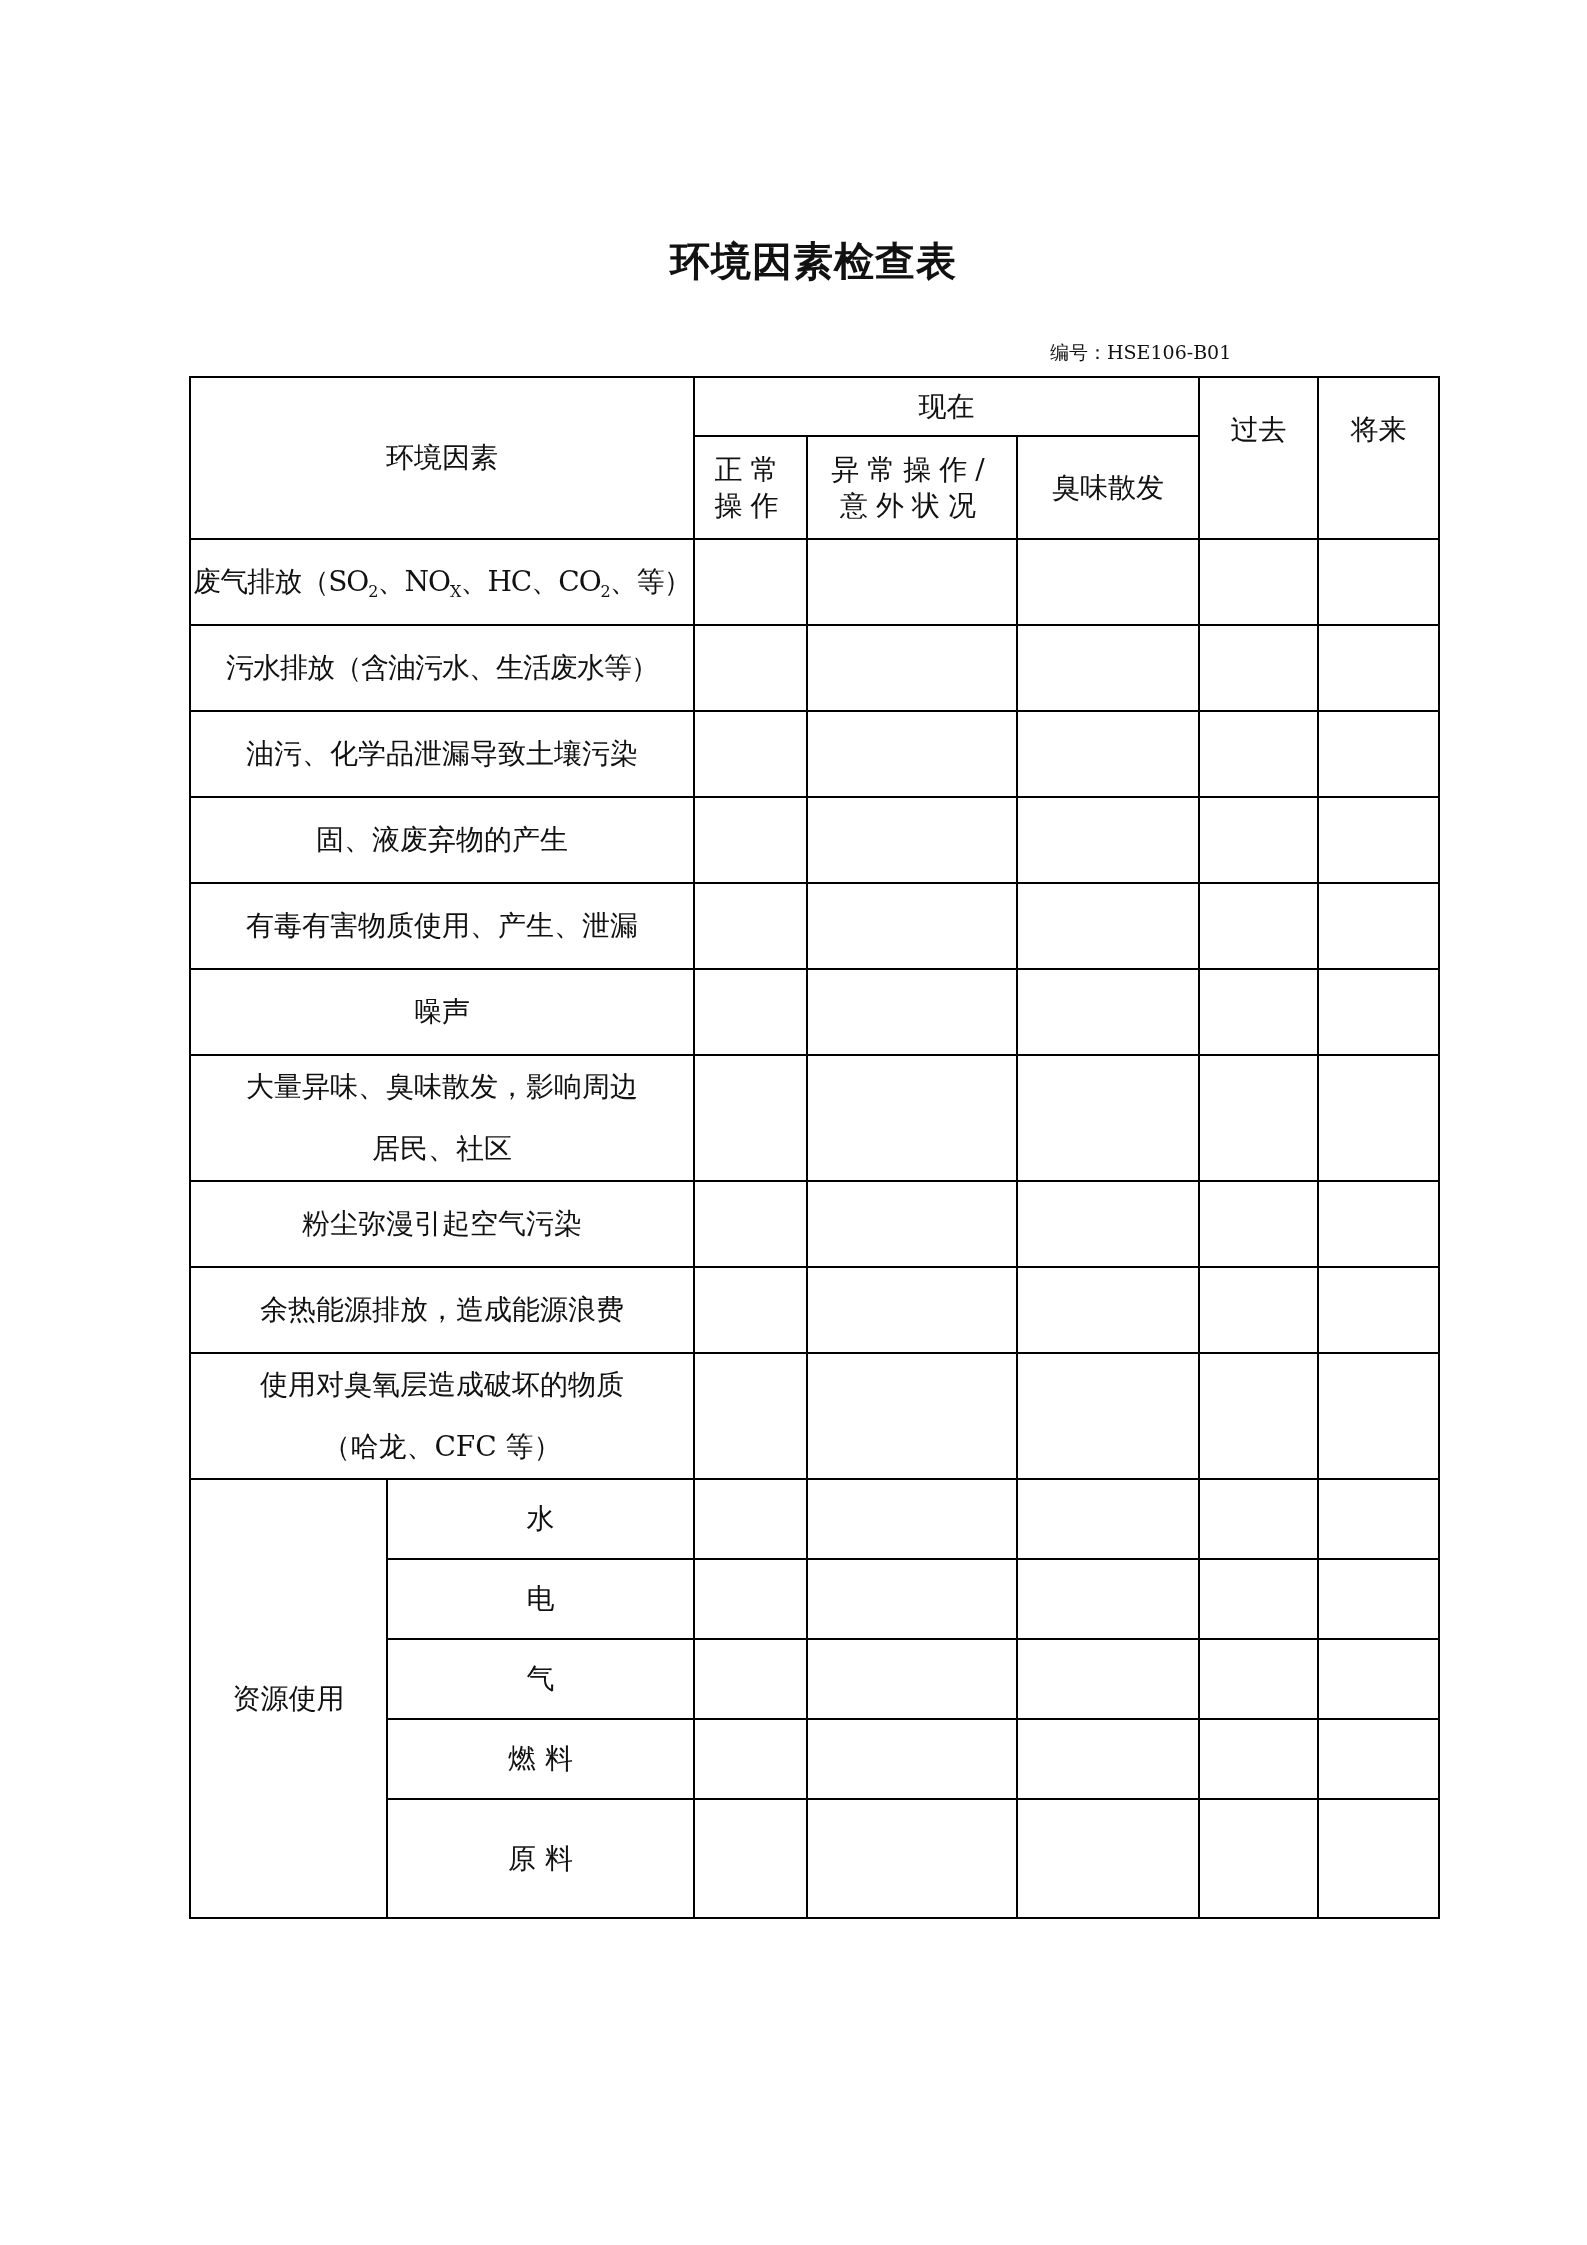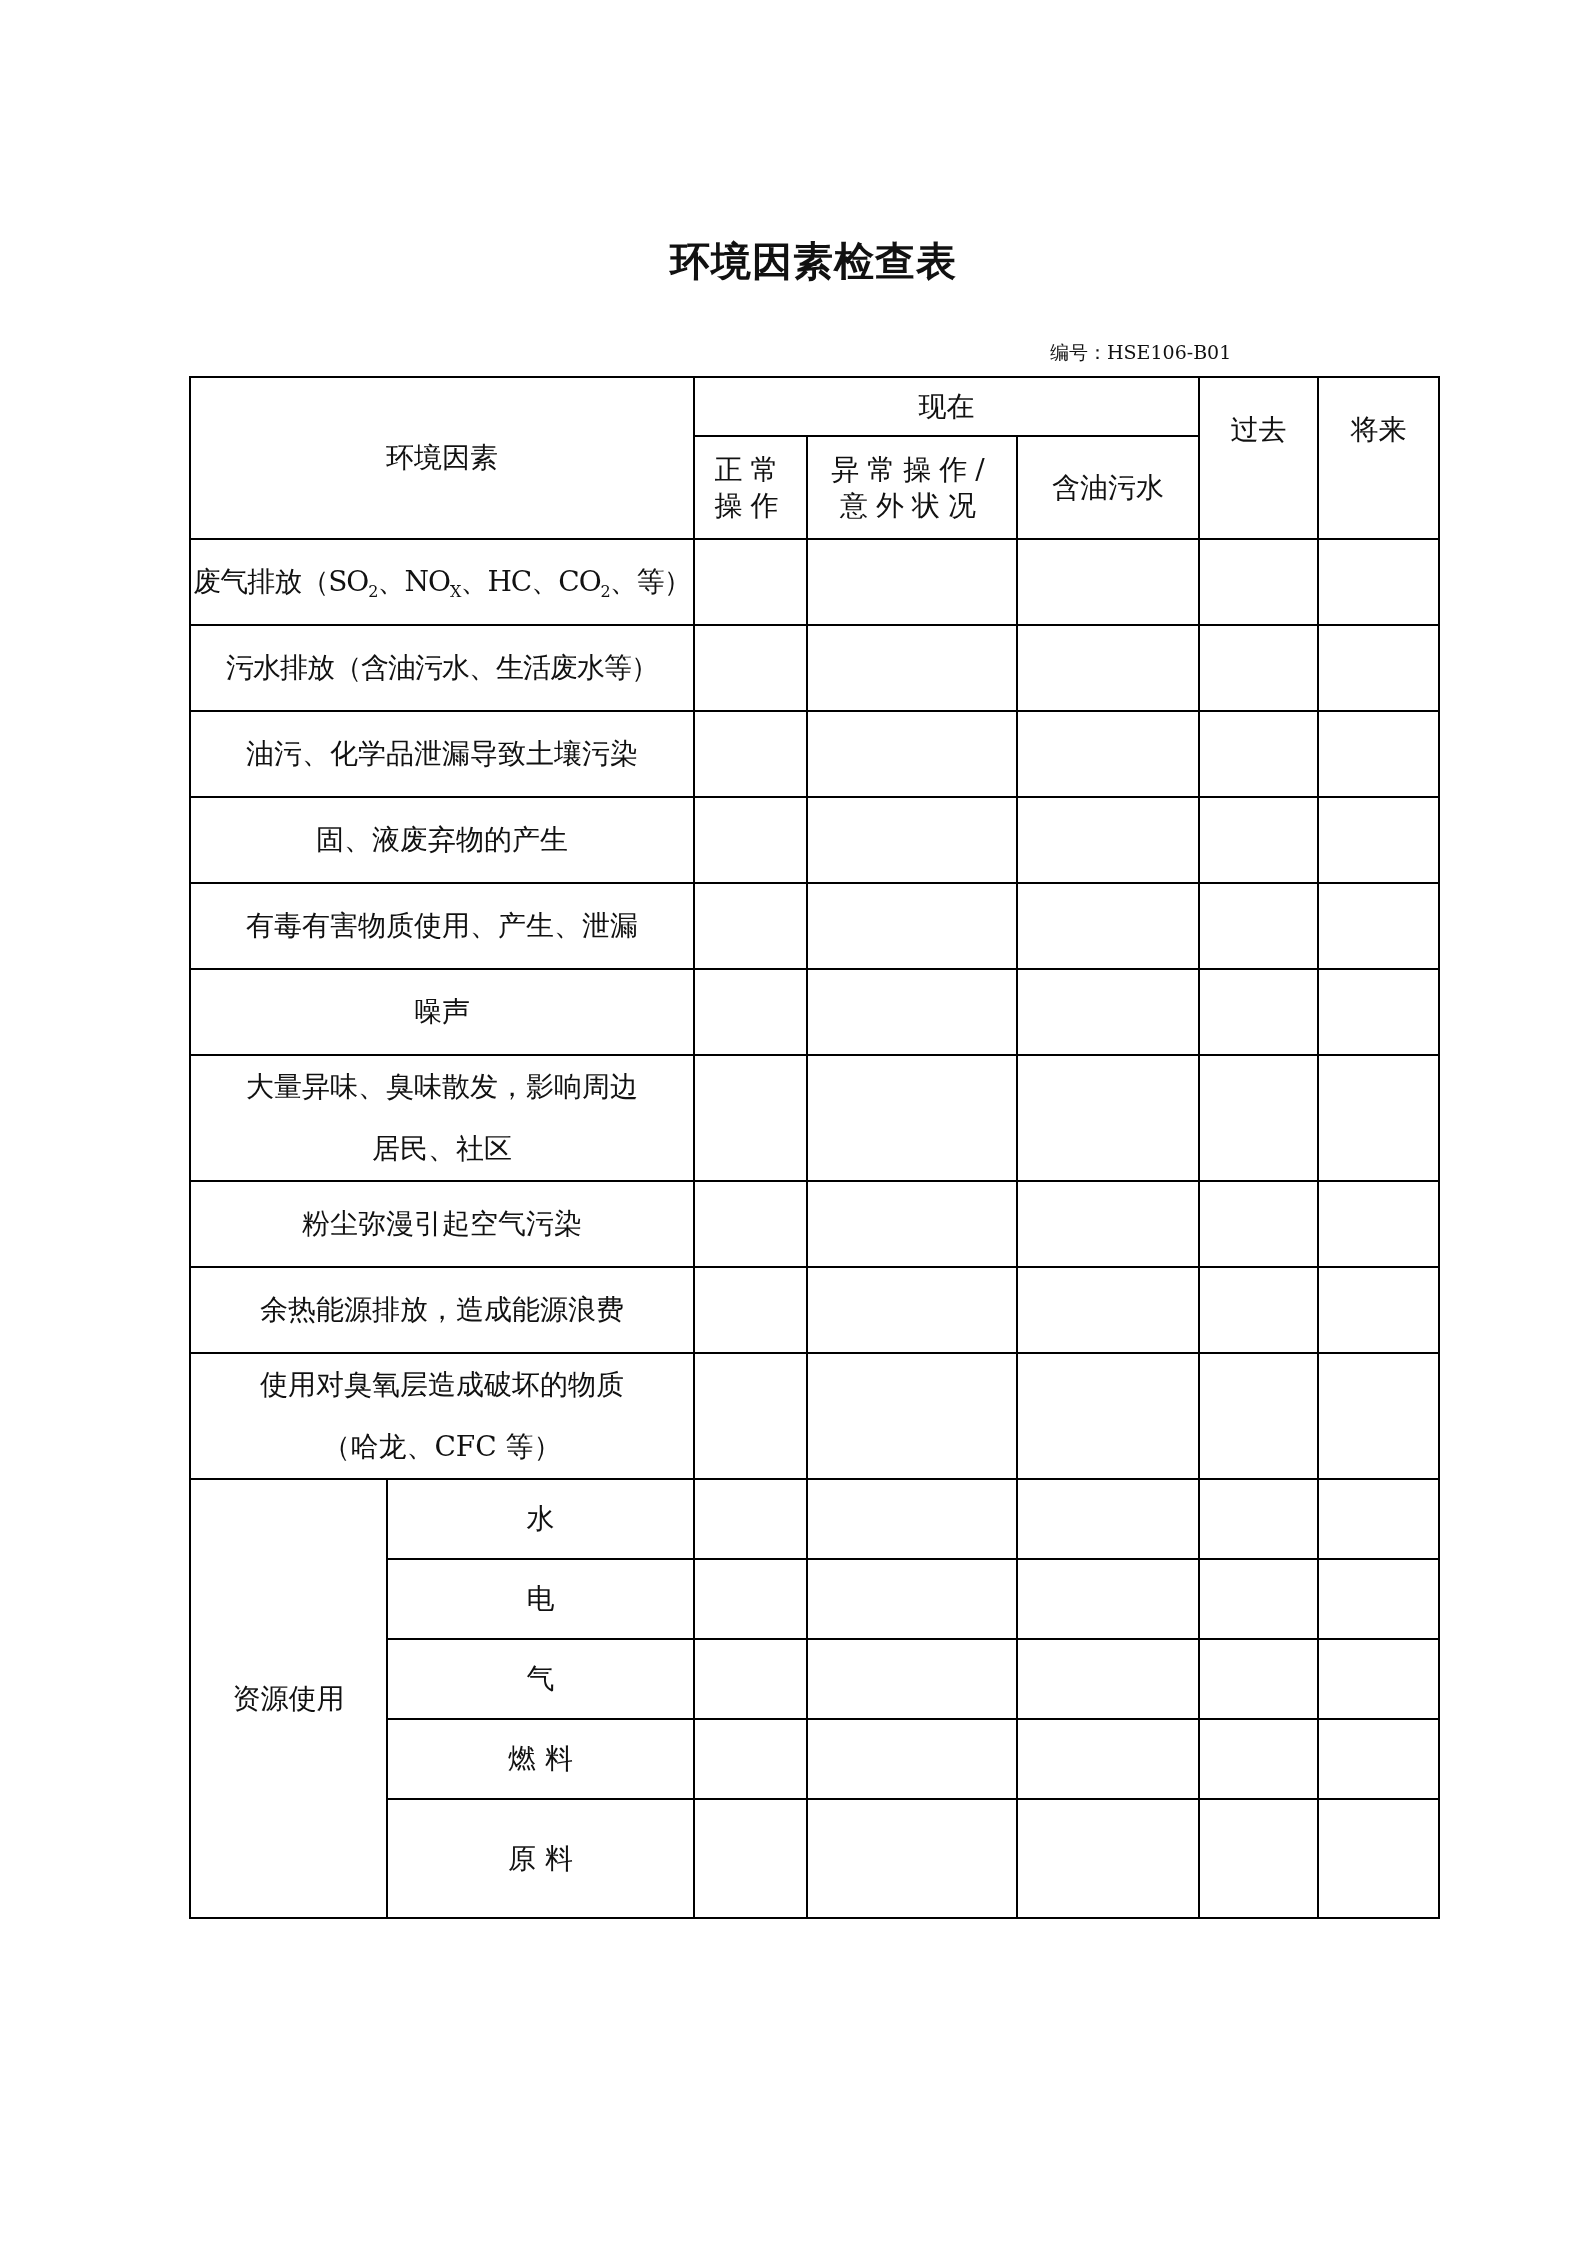--- a/index.html
+++ b/index.html
@@ -92,21 +92,21 @@
   </tr>
   <tr class="hdr-sub">
     <td class="spaced">
       <div>正常</div>
       <div>操作</div>
     </td>
     <td class="spaced">
       <div>异常操作/</div>
       <div>意外状况</div>
     </td>
-    <td>含油污水</td>
+    <td>臭味散发</td>
   </tr>
 
   <tr class="row-std">
     <td colspan="2" class="narrow"><span>废气排放（SO</span><sub>2</sub><span>、NO</span><sub>X</sub><span>、HC、CO</span><sub>2</sub><span>、等）</span></td>
     <td></td>
     <td></td>
     <td></td>
     <td></td>
     <td></td>
   </tr>

